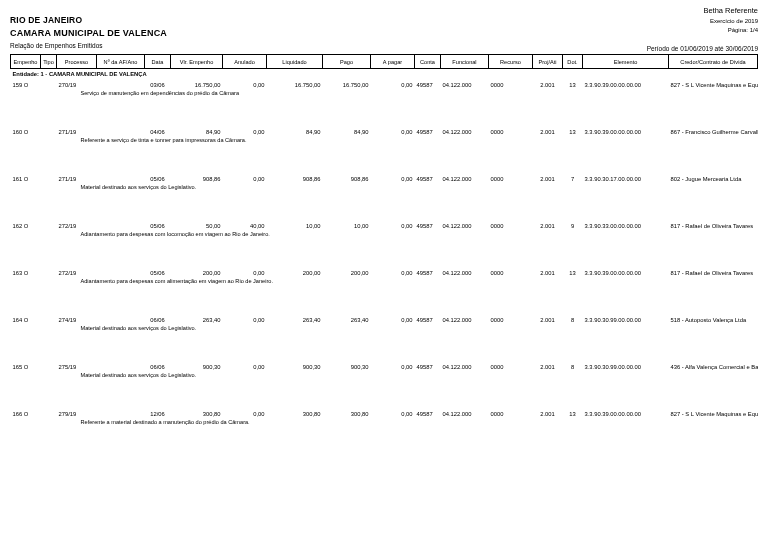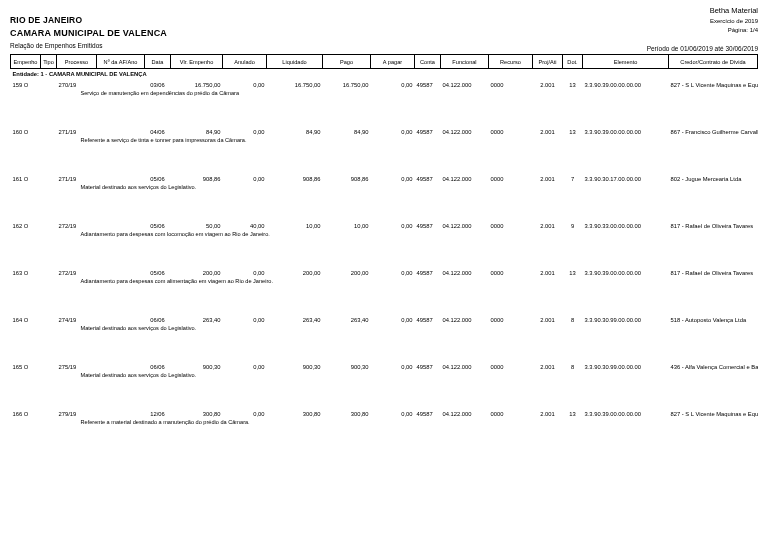--- a/index.html
+++ b/index.html
@@ -116,21 +116,21 @@
   .a-r { text-align: right; }
   .desc-text { padding-left: 68px; }
 </style>
 </head>
 <body>
 
 <div class="page">
 
   <div class="hdr">
     <div class="hdr-right">
-      <div class="hdr-company">Betha Material</div>
+      <div class="hdr-company">Betha Referente</div>
       <div class="hdr-sub">Exercício de 2019</div>
       <div class="hdr-sub">Página: 1/4</div>
     </div>
     <div class="hdr-left">
       <div class="org1">RIO DE JANEIRO</div>
       <div class="org2">CAMARA MUNICIPAL DE VALENCA</div>
       <div class="doc-title">Relação de Empenhos Emitidos</div>
     </div>
     <div class="period">Período de 01/06/2019 até 30/06/2019</div>
   </div>

